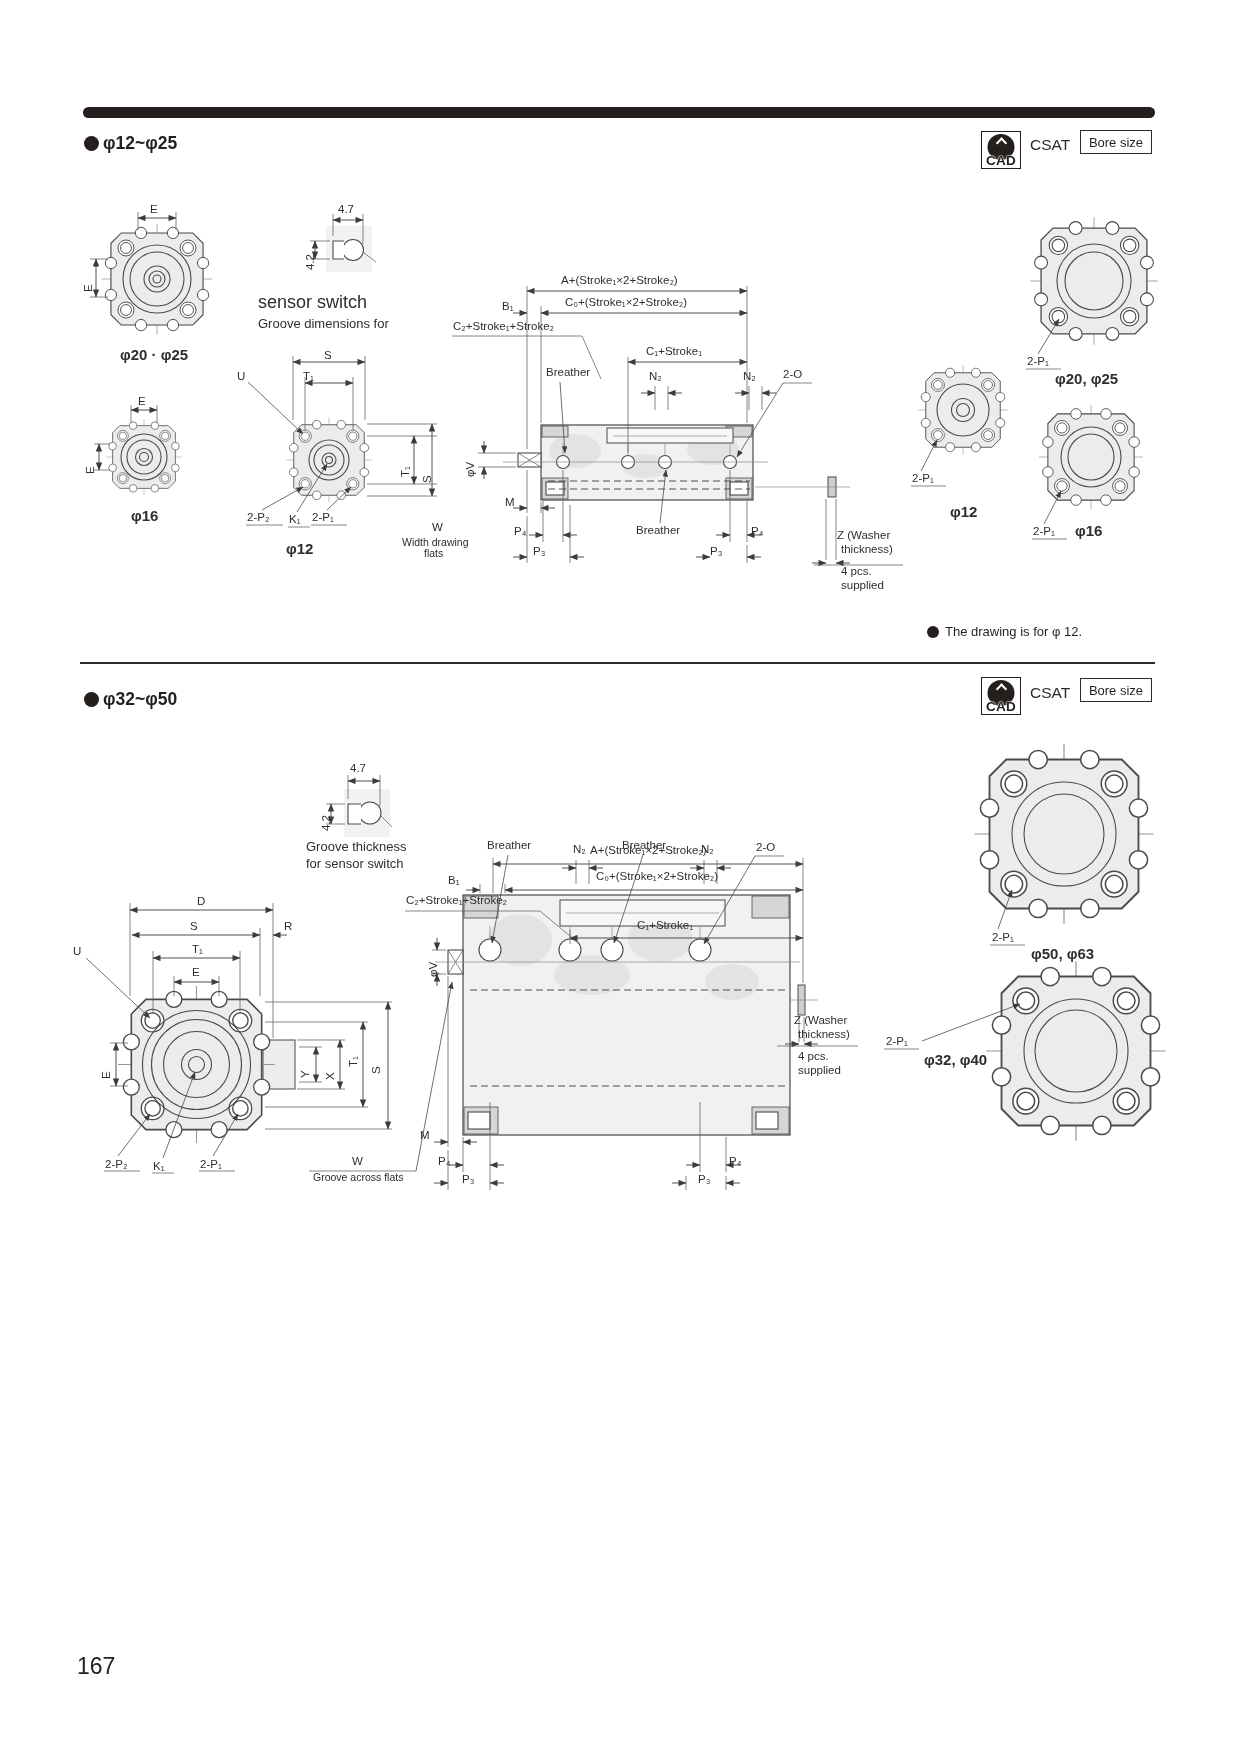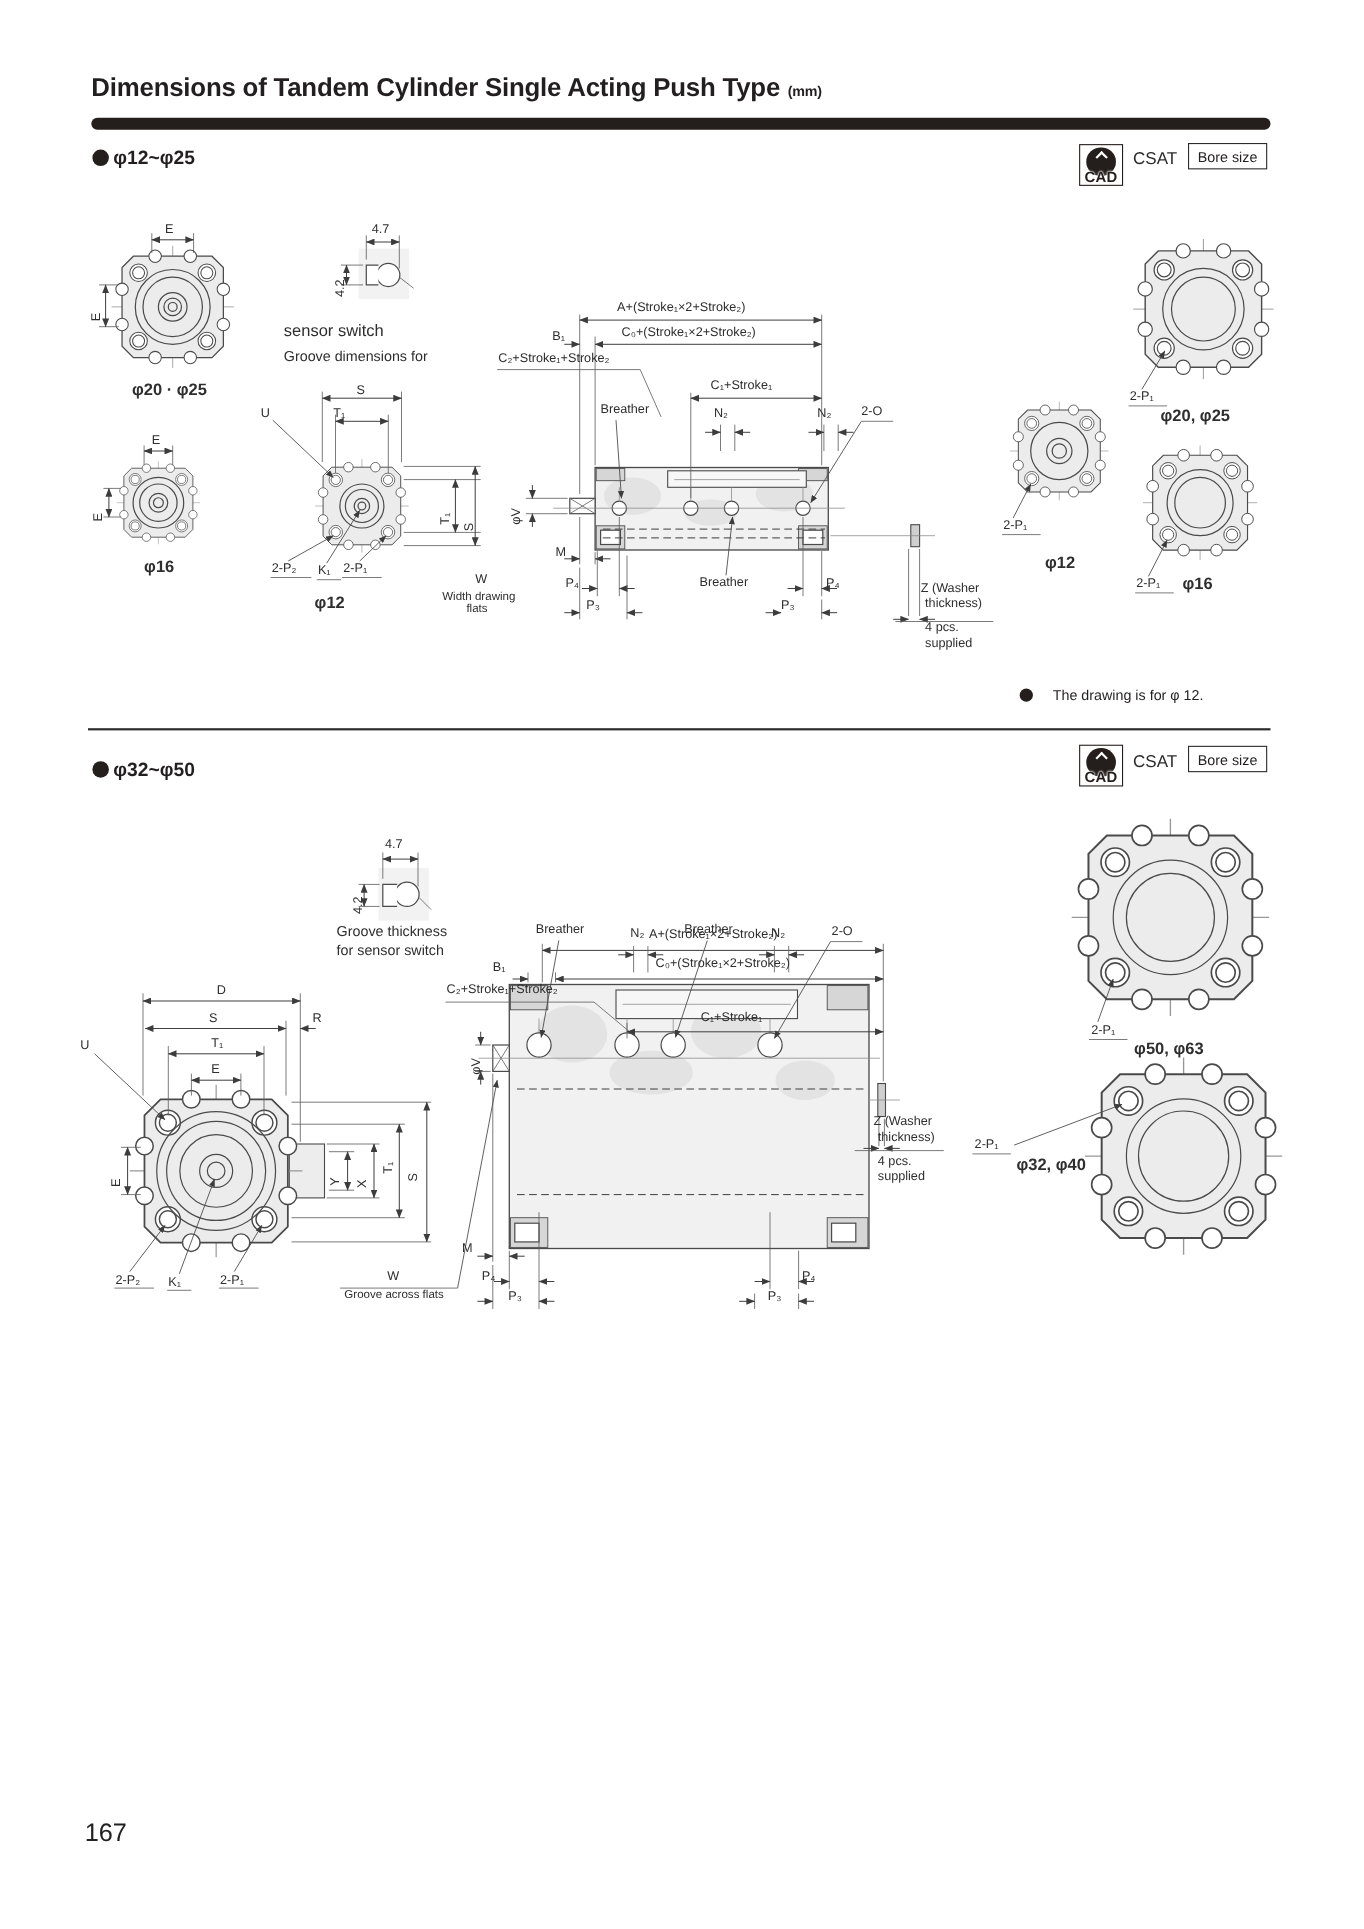--- a/index.html
+++ b/index.html
@@ -17,21 +17,21 @@
   .cad-disc{position:absolute;top:2px;left:50%;transform:translateX(-50%);
             width:27px;height:26px;border-radius:50%;background:#241e1c;}
   .cad-disc::after{content:"";position:absolute;top:5px;left:50%;width:8px;height:8px;
             transform:translateX(-50%) rotate(45deg);
             border-top:2.5px solid #fff;border-left:2.5px solid #fff;box-sizing:border-box;}
   .cad-txt{position:relative;z-index:1;font-size:13.5px;font-weight:800;letter-spacing:.3px;color:#241e1c;
            text-shadow:0 0 2px #fff,0 0 2px #fff,0 0 1px #fff;line-height:1;margin-bottom:1px;}
   .csat{position:absolute;font-size:15.5px;color:#2b2b2b;white-space:nowrap;}
   .bore{position:absolute;width:72px;height:24px;border:1.6px solid #2b2b2b;box-sizing:border-box;
         display:flex;align-items:center;justify-content:center;font-size:13px;white-space:nowrap;}
-  .note{position:absolute;left:927px;top:624px;display:flex;align-items:center;gap:18px;font-size:13px;}
+  .note{position:absolute;left:927px;top:624px;display:flex;align-items:center;gap:6px;font-size:13px;}
   .note .dot{width:12px;height:12px;}
   .divider{position:absolute;left:80px;top:662px;width:1075px;height:1.6px;background:#2b2b2b;}
   .pageno{position:absolute;left:77px;top:1653px;font-size:23px;color:#222;}
   .art{position:absolute;left:0;top:0;}
   .labels{position:absolute;left:0;top:0;width:100%;height:100%;pointer-events:none;}
   .dl{position:absolute;font-size:11.5px;line-height:1.05;color:#2e2e2e;white-space:nowrap;}
   .dl.r{transform:rotate(-90deg);transform-origin:0 0;}
   .dl.b{font-size:15px;font-weight:700;}
   
   .sq{fill:#ececec;stroke:#4a4a4a;stroke-width:1.2;}
@@ -51,23 +51,20 @@
   .dash{stroke:#3c3c3c;stroke-width:.9;stroke-dasharray:7 4;fill:none;}
   .gv{fill:#fff;stroke:#4a4a4a;stroke-width:1.1;}
   .gb{fill:#f2f2f2;}
   symbol{overflow:visible;}
 </style>
 </head>
 <body>
 
 <div class="page">
 
-  <div class="title">
-    <span>Dimensions of Tandem Cylinder Single Acting Push Type</span><span class="unit">(mm)</span>
-  </div>
   <div class="rule"></div>
 
   <div class="sec-head" style="left:84px;top:133px;">
     <span class="dot"></span>
     <span class="sec-title">φ12~φ25</span>
   </div>
   <div class="cad" style="left:981px;top:131px;">
     <span class="cad-disc"></span>
     <span class="cad-txt">CAD</span>
   </div>
@@ -447,21 +444,21 @@
     </g>
   </svg>
 
   <div class="labels">
       <span class="dl" style="left: 150px; top: 203px;">E</span>
       <span class="dl r" style="left: 82px; top: 292px;">E</span>
       <span class="dl b" style="left: 120px; top: 347px;">φ20 · φ25</span>
       <span class="dl" style="left: 338px; top: 203px;">4.7</span>
       <span class="dl r" style="left: 304px; top: 270px;">4.2</span>
       <span class="dl" style="left: 258px; top: 276px; font-size: 13px; margin-top: 41px;">Groove dimensions for</span>
-      <span class="dl" style="left: 258px; top: 293px; font-size: 15px;">sensor switch</span>
+      <span class="dl" style="left: 258px; top: 293px; font-size: 18px;">sensor switch</span>
       <span class="dl" style="left: 138px; top: 395px;">E</span>
       <span class="dl r" style="left: 84px; top: 474px;">E</span>
       <span class="dl b" style="left: 131px; top: 508px;">φ16</span>
       <span class="dl" style="left: 324px; top: 349px;">S</span>
       <span class="dl" style="left: 303px; top: 370px;">T₁</span>
       <span class="dl" style="left: 237px; top: 370px;">U</span>
       <span class="dl r" style="left: 399px; top: 477px;">T₁</span>
       <span class="dl r" style="left: 421px; top: 483px;">S</span>
       <span class="dl" style="left: 247px; top: 511px;">2-P₂</span>
       <span class="dl" style="left: 289px; top: 513px;">K₁</span>

